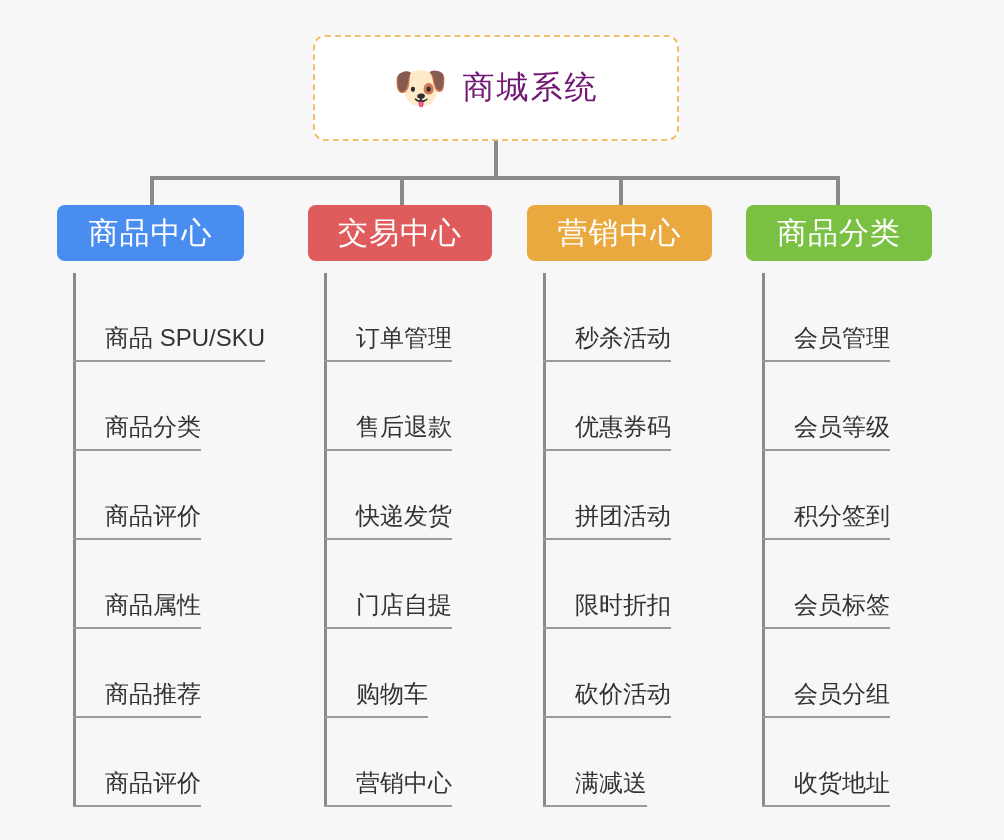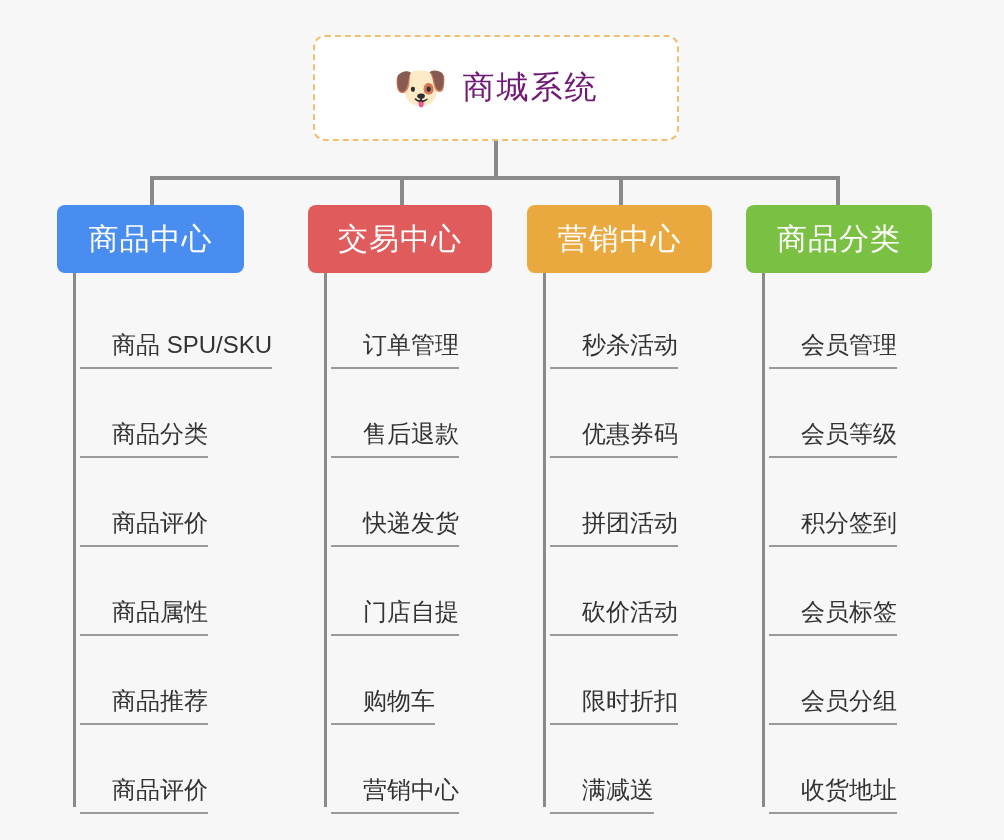--- a/index.html
+++ b/index.html
@@ -54,21 +54,21 @@
   }
   .conn-v { width: 4px; }
   .conn-h { height: 4px; }
 
   
   .column {
     position: absolute;
     top: 205px;
   }
   .col-header {
-    height: 68px;
+    height: 56px;
     border-radius: 8px;
     display: flex;
     align-items: center;
     justify-content: center;
     color: #ffffff;
     font-size: 30px;
     letter-spacing: 1px;
     box-sizing: border-box;
     text-align: right;
   }
@@ -76,21 +76,21 @@
     position: absolute;
     left: 16px;
     top: 68px;
     width: 3px;
     background: #8a8a8a;
   }
   .leaf-list {
     position: absolute;
     left: 16px;
     top: 68px;
-    margin: 7px;
+    margin: 0;
     padding: 0;
     list-style: none;
   }
   .leaf-item {
     height: 89px;
     box-sizing: border-box;
     position: relative;
     display: flex;
     align-items: flex-end;
     padding-left: 32px;
@@ -187,24 +187,24 @@
       <li class="leaf-item">
           <span class="leaf-label">秒杀活动</span>
         </li>
       <li class="leaf-item">
           <span class="leaf-label">优惠券码</span>
         </li>
       <li class="leaf-item">
           <span class="leaf-label">拼团活动</span>
         </li>
       <li class="leaf-item">
+          <span class="leaf-label">限时折扣</span>
+        </li>
+      <li class="leaf-item">
           <span class="leaf-label">砍价活动</span>
-        </li>
-      <li class="leaf-item">
-          <span class="leaf-label">限时折扣</span>
         </li>
       <li class="leaf-item">
           <span class="leaf-label">满减送</span>
         </li>
     </ul>
   </div>
 
   <div class="column" style="left:746px; width:186px;">
     <div class="col-header" style="background:#7ac143;">
       <span>商品分类</span>

